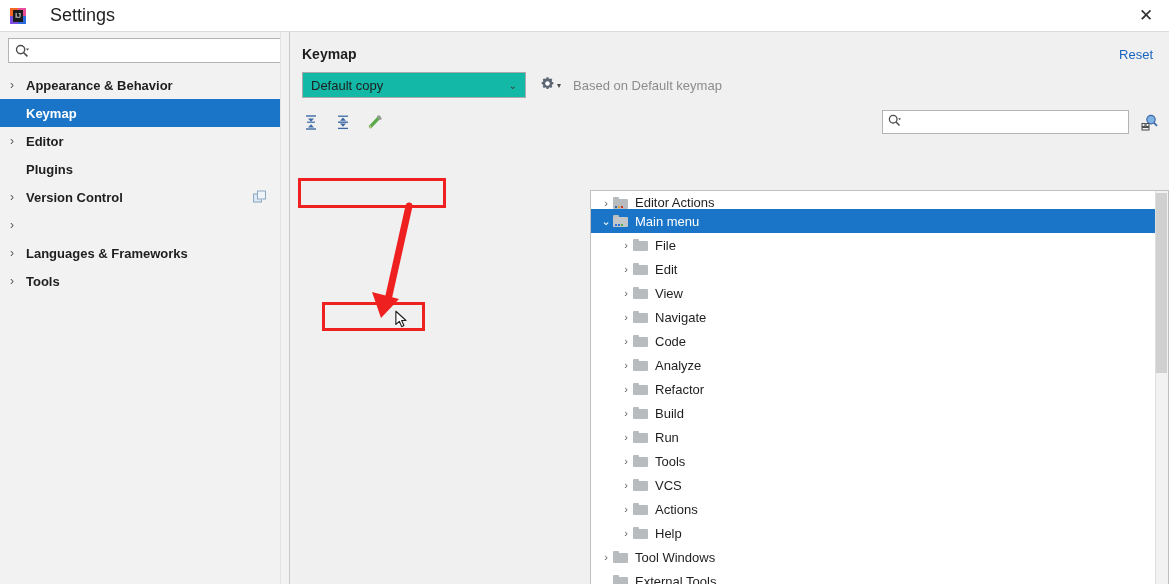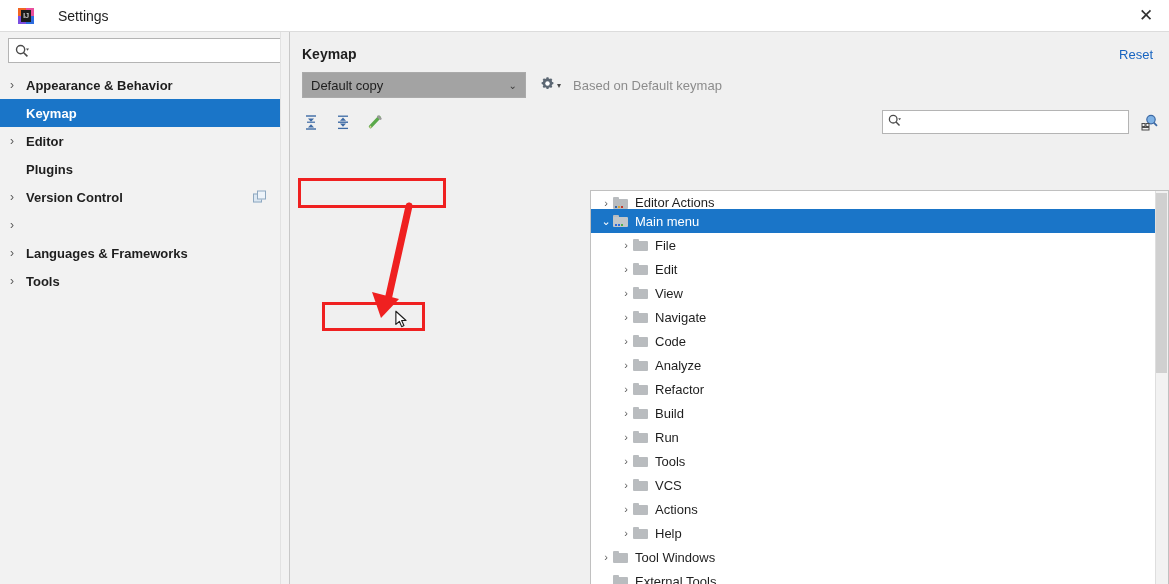--- a/index.html
+++ b/index.html
@@ -16,35 +16,35 @@
 
   
   .titlebar{
     height:32px; width:100%;
     background:#ffffff;
     border-bottom:1px solid #dcdcdc;
     display:flex; align-items:center;
     position:relative;
   }
   .title-icon{
-    width:16px; height:16px; margin-left:18px; margin-right:8px;
+    width:16px; height:16px; margin-left:10px; margin-right:8px;
     position:relative; flex:0 0 auto;padding-left:32px;
   }
   .title-icon .q1,.title-icon .q2,.title-icon .q3,.title-icon .q4{position:absolute;width:8px;height:8px;}
   .title-icon .q1{left:0;top:0;background:#f26522;}
   .title-icon .q2{left:8px;top:0;background:#e94e9c;}
   .title-icon .q3{left:0;top:8px;background:#7b4ee0;}
   .title-icon .q4{left:8px;top:8px;background:#2d6cdf;}
   .title-icon .ij{
     position:absolute; left:3px; top:2px;
     width:10px; height:12px; background:#1b1b1b;
     color:#ffffff; font-size:8px; line-height:12px; text-align:center;
     font-family:"Liberation Sans", sans-serif;
   }
-  .title-text{ font-size:14px; color:#1e1e1e; }
+  .title-text{ font-size:18px; color:#1e1e1e; }
   .close-btn{
     position:absolute; right:0; top:0; width:46px; height:31px;
     display:flex; align-items:center; justify-content:center;
     font-size:17px; color:#303030; cursor:default;
   }
 
   
   .body-wrap{ display:flex; height:552px; width:100%; }
 
   
@@ -93,21 +93,21 @@
   .panel{ flex:1 1 auto; background:#f0f0f0; position:relative; }
   .panel-head{
     display:flex; align-items:center; justify-content:space-between;
     padding:14px 16px 0 12px;
   }
   .panel-title{ font-weight:bold; font-size:14px; }
   .reset-link{ color:#1764c0; font-weight:normal; font-size:13px; cursor:pointer; }
 
   .keymap-row{ display:flex; align-items:center; padding:10px 0 0 12px; }
   .combo{
-    width:224px; height:26px; background:#a3a3a3;
+    width:224px; height:26px; background:#14b8a6;
     border:1px solid #aaaaaa;
     display:flex; align-items:center; justify-content:space-between;
     padding:0 8px; font-size:13px; cursor:default;
   }
   .combo .chev{ color:#3c3c3c; font-size:10px; }
   .gear-wrap{ margin-left:14px; display:flex; align-items:center; cursor:pointer; }
   .gear-caret{ font-size:8px; color:#4a4a4a; margin-left:2px; }
   .based-on{ margin-left:12px; color:#8c8c8c; font-size:13px; }
 
   .tool-row{

